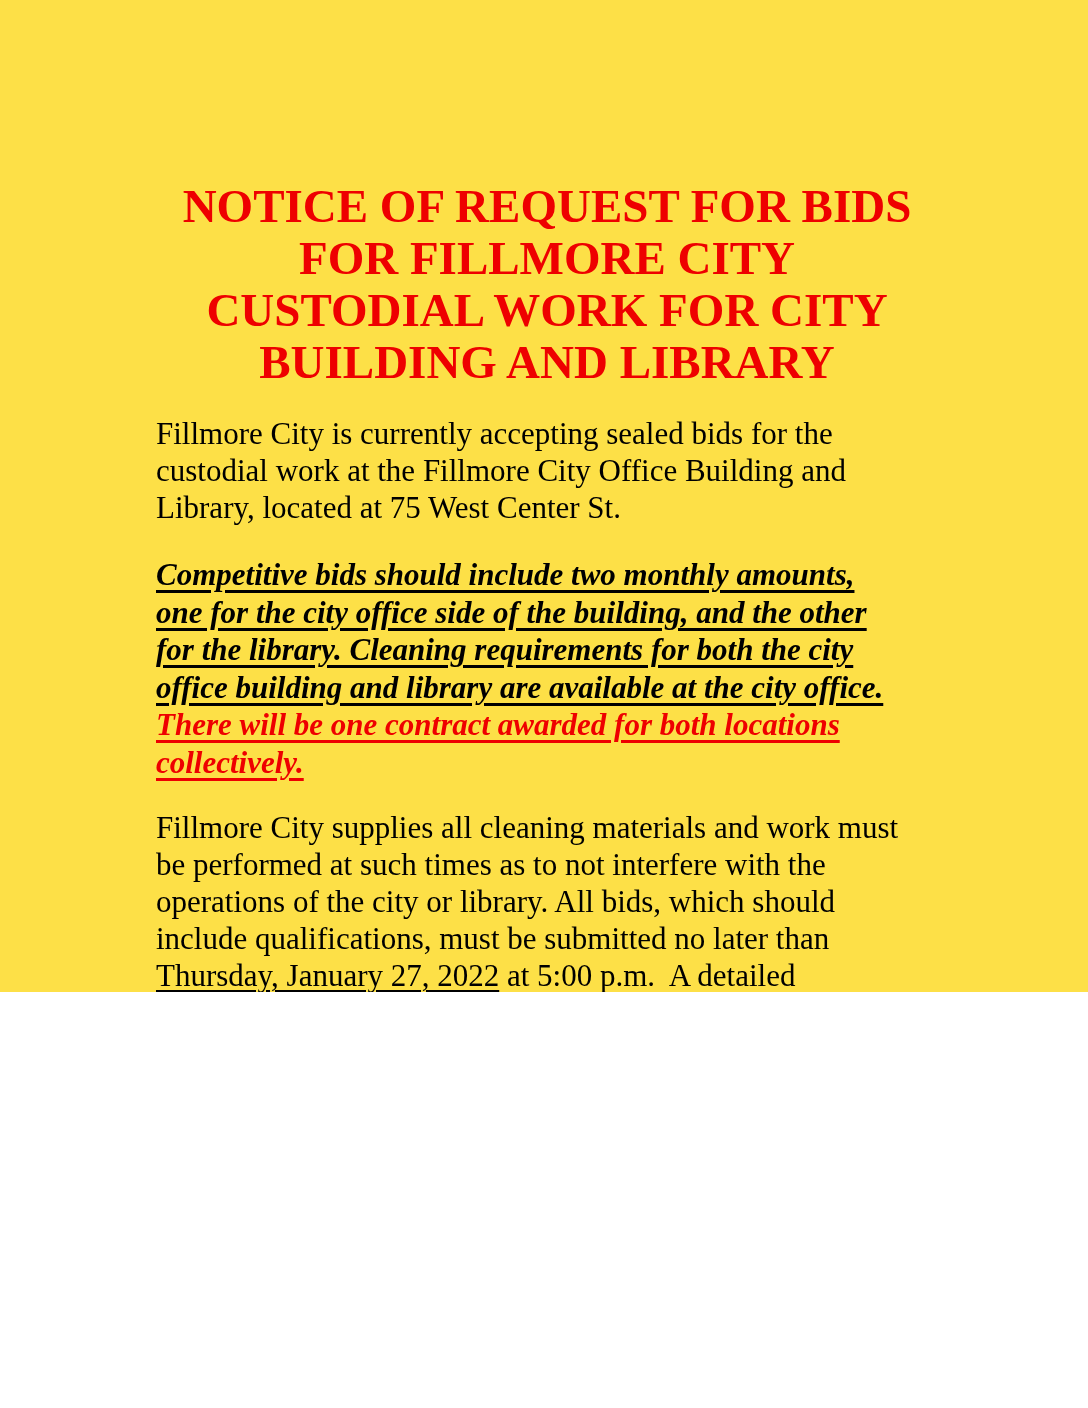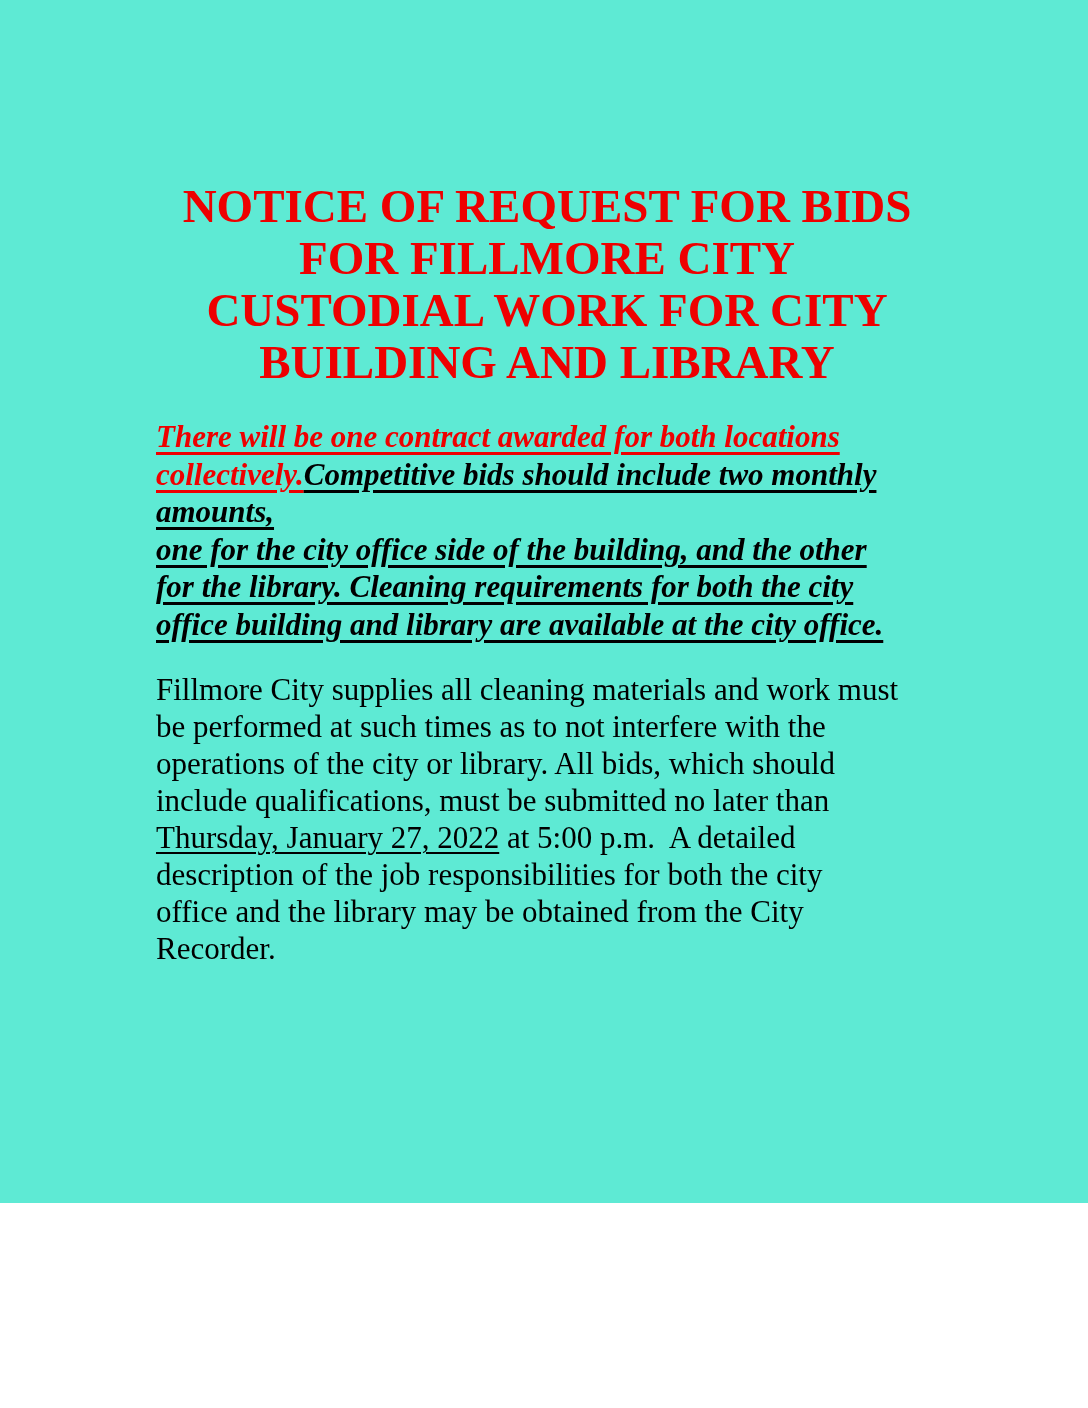--- a/index.html
+++ b/index.html
@@ -3,22 +3,22 @@
 <meta charset="utf-8">
 <style>
   html, body {
     margin: 0;
     padding: 0;
     background: #ffffff;
   }
   .page {
     position: relative;
     width: 1088px;
-    height: 1203px;
-    background: #5eead4;
+    height: 992px;
+    background: #fde047;
     overflow: hidden;
     font-family: "Liberation Serif", "DejaVu Serif", serif;
     color: #000000;
     box-sizing: border-box;
     padding: 180px 126px 0 156px;
   }
   .title {
     margin: 0 0 0 -24px;
     font-size: 47px;
     line-height: 52px;
@@ -56,27 +56,30 @@
 </head>
 <body>
 
 <div class="page">
 
   <h1 class="title" style="color: rgb(238, 0, 0);">NOTICE OF REQUEST FOR BIDS
 FOR FILLMORE CITY
 CUSTODIAL WORK FOR CITY
 BUILDING AND LIBRARY</h1>
 
+  <p class="body-para">Fillmore City is currently accepting sealed bids for the
+custodial work at the Fillmore City Office Building and
+Library, located at 75 West Center St.</p>
 
-  <p class="body-para para-emphasis"><span style="color: rgb(238, 0, 0);">There will be one contract awarded for both locations
-collectively.</span><span style="color: rgb(0, 0, 0);">Competitive bids should include two monthly amounts,
+  <p class="body-para para-emphasis"><span style="color: rgb(0, 0, 0);">Competitive bids should include two monthly amounts,
 one for the city office side of the building, and the other
 for the library. Cleaning requirements for both the city
 office building and library are available at the city office.
-</span></p>
+</span><span style="color: rgb(238, 0, 0);">There will be one contract awarded for both locations
+collectively.</span></p>
 
   <p class="body-para para-submission"><span>Fillmore City supplies all cleaning materials and work must
 be performed at such times as to not interfere with the
 operations of the city or library. All bids, which should
 include qualifications, must be submitted no later than
 </span><span class="deadline">Thursday, January 27, 2022</span><span> at 5:00 p.m.&nbsp; A detailed
 description of the job responsibilities for both the city
 office and the library may be obtained from the City
 Recorder.</span></p>
 

